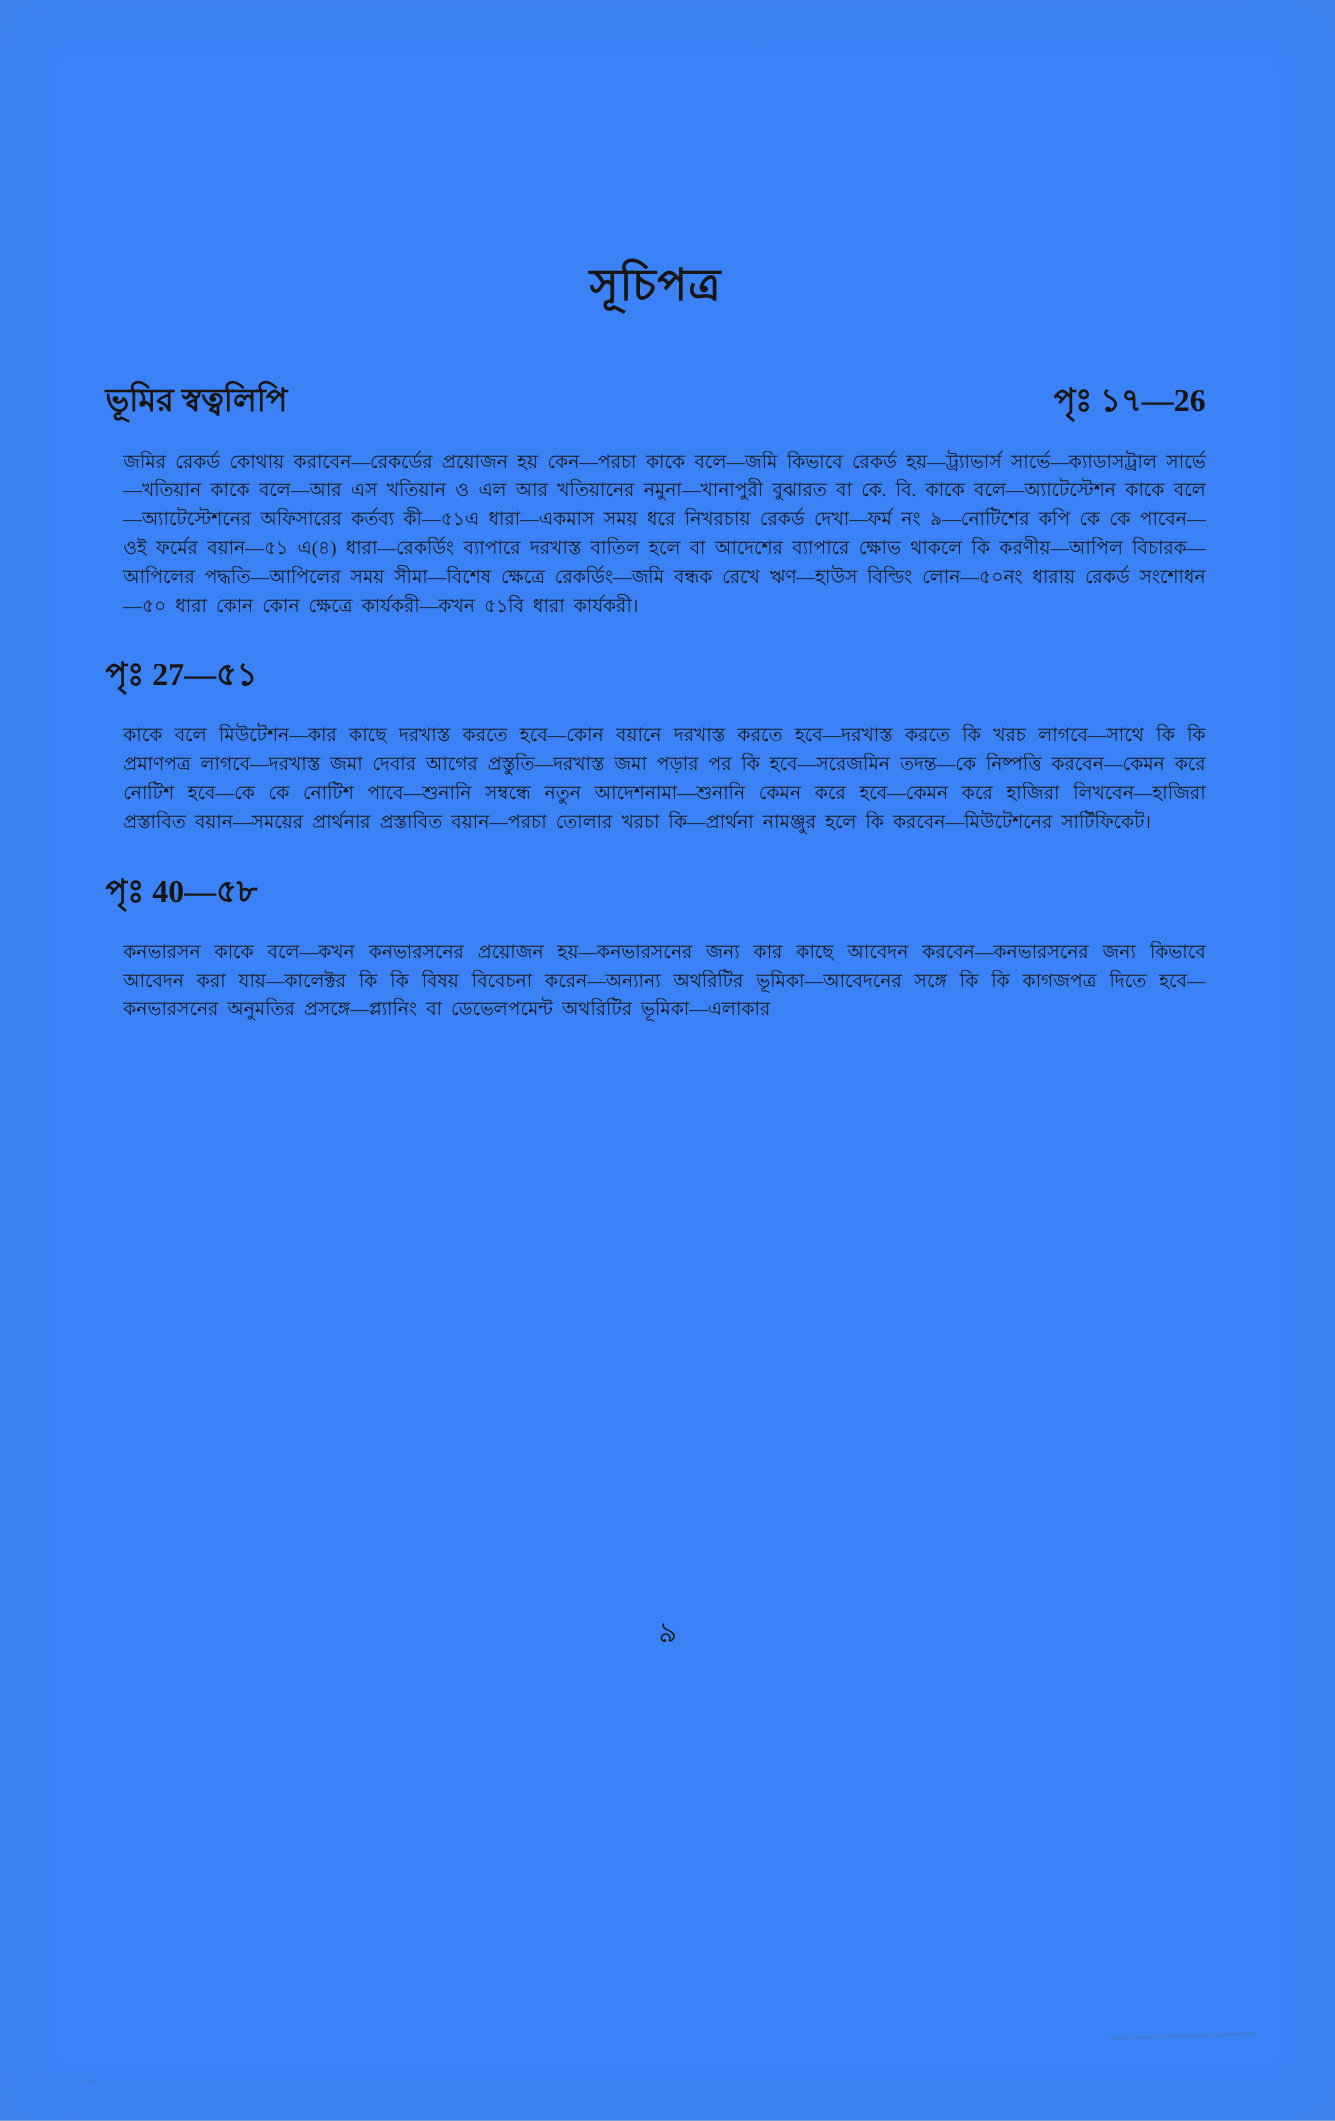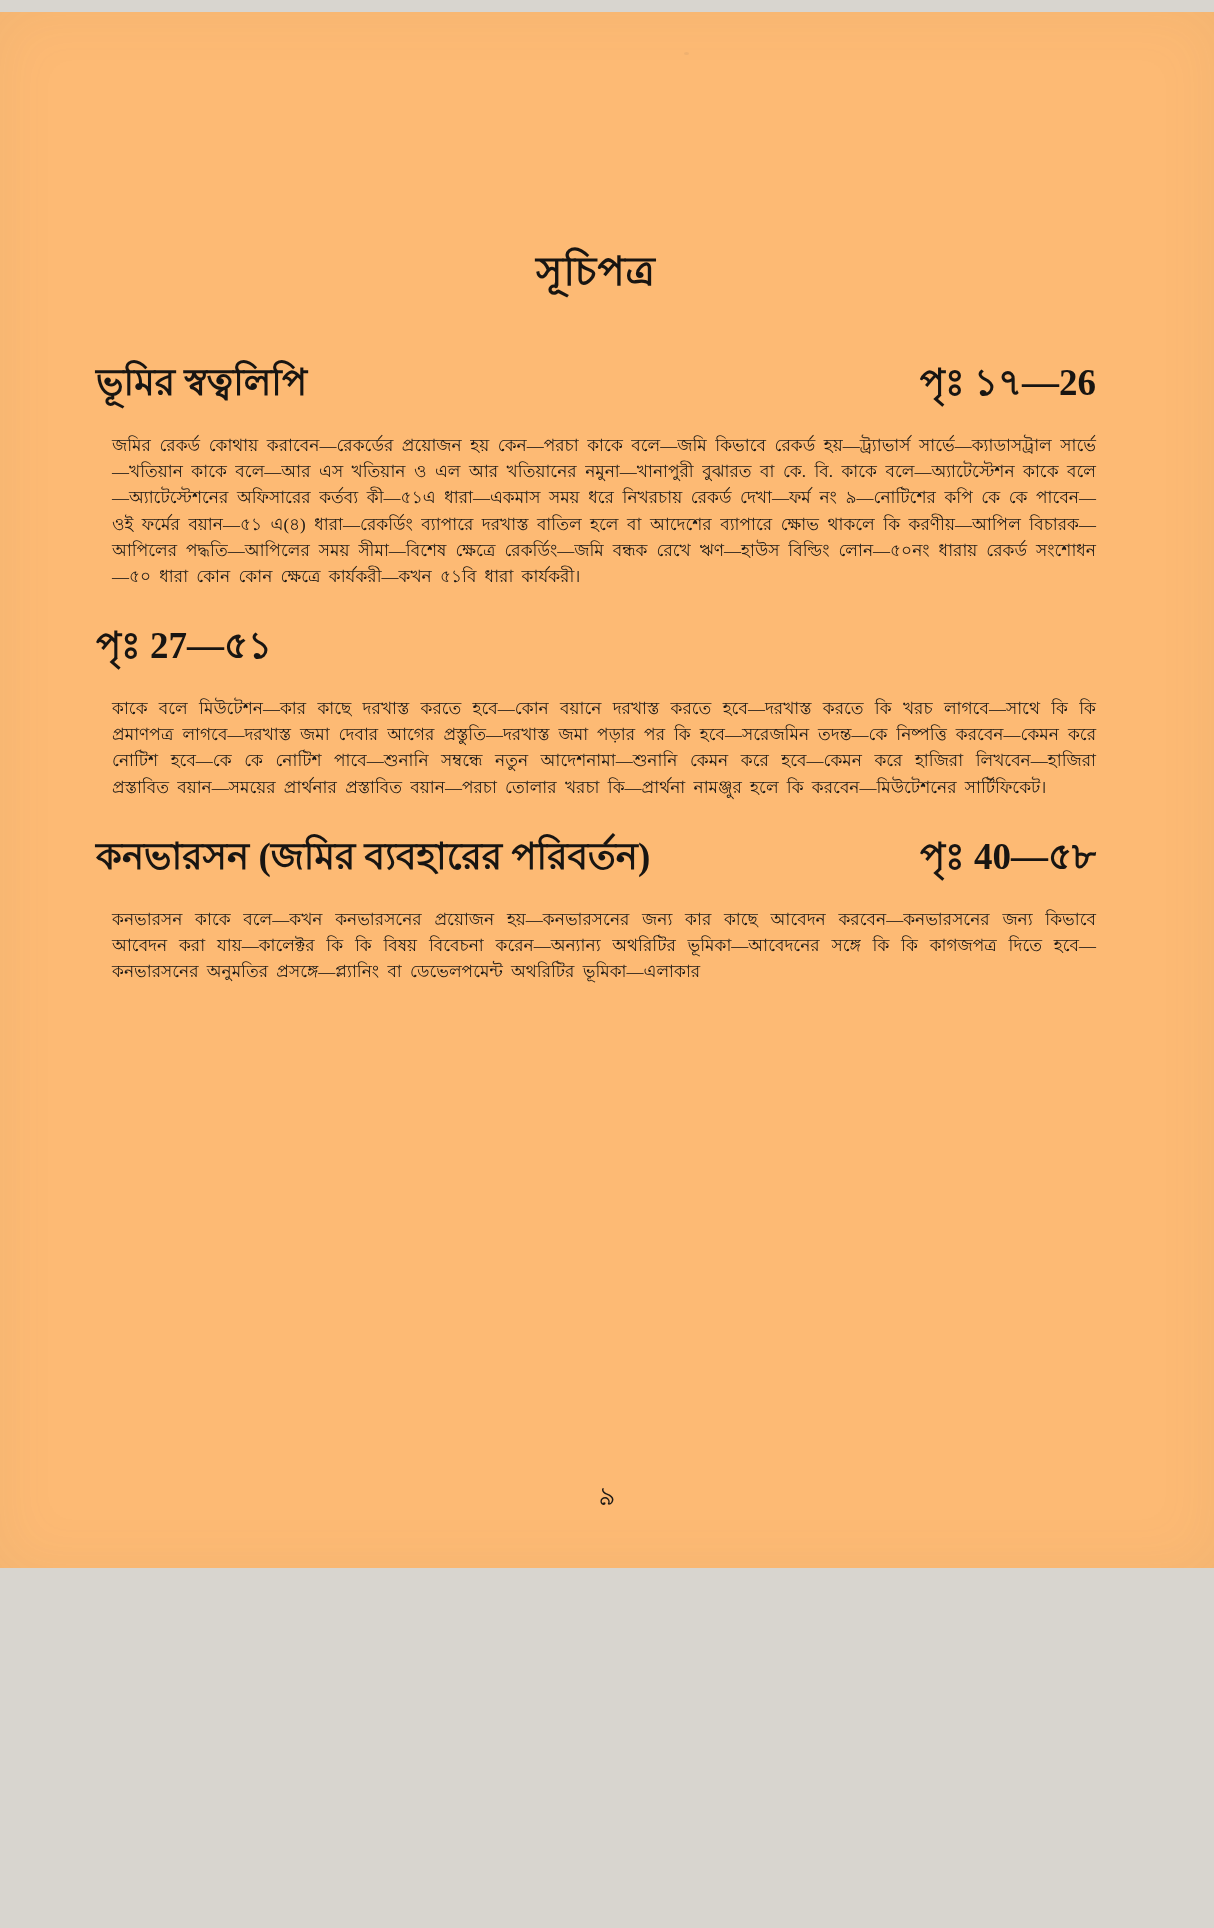--- a/index.html
+++ b/index.html
@@ -3,23 +3,23 @@
 <meta charset="utf-8">
 <style>
   html, body {
     margin: 0;
     padding: 0;
     background: #d8d5cf;
   }
   .scan-page {
     position: relative;
     width: 1214px;
-    height: 1556px;
-    margin: 12px auto;
-    background: #fdba74;
+    height: 1928px;
+    margin: 0 auto;
+    background: #3b82f6;
     overflow: hidden;
     font-family: "Liberation Serif", "DejaVu Serif", serif;
     color: #181512;
     box-shadow: inset 0 0 60px rgba(120,110,95,0.08);
   }
   .content {
     padding: 228px 118px 0 96px;
   }
   .doc-title {
     text-align: center;
@@ -29,21 +29,21 @@
     letter-spacing: 1px;
   }
   .toc-section {
     margin-bottom: 26px;
   }
   .sec-head-row {
     display: flex;
     justify-content: space-between;
     align-items: baseline;
     font-weight: 700;
-    font-size: 37px;
+    font-size: 29px;
     margin-bottom: 12px;
   }
   .sec-heading { white-space: nowrap; }
   .sec-pages  { white-space: nowrap; font-weight: 700; }
   .sec-body {
     font-size: 17px;
     line-height: 1.54;
     text-align: justify;
     padding-left: 16px;
     word-spacing: 4px;
@@ -83,21 +83,20 @@
 
     <div class="toc-section">
       <div class="sec-head-row">
         <span class="sec-pages">পৃঃ 27—৫১</span>
       </div>
       <p class="sec-body">কাকে বলে মিউটেশন—কার কাছে দরখাস্ত করতে হবে—কোন বয়ানে দরখাস্ত করতে হবে—দরখাস্ত করতে কি খরচ লাগবে—সাথে কি কি প্রমাণপত্র লাগবে—দরখাস্ত জমা দেবার আগের প্রস্তুতি—দরখাস্ত জমা পড়ার পর কি হবে—সরেজমিন তদন্ত—কে নিষ্পত্তি করবেন—কেমন করে নোটিশ হবে—কে কে নোটিশ পাবে—শুনানি সম্বন্ধে নতুন আদেশনামা—শুনানি কেমন করে হবে—কেমন করে হাজিরা লিখবেন—হাজিরা প্রস্তাবিত বয়ান—সময়ের প্রার্থনার প্রস্তাবিত বয়ান—পরচা তোলার খরচা কি—প্রার্থনা নামঞ্জুর হলে কি করবেন—মিউটেশনের সার্টিফিকেট।</p>
     </div>
 
     <div class="toc-section">
       <div class="sec-head-row">
-        <span class="sec-heading">কনভারসন (জমির ব্যবহারের পরিবর্তন)</span>
         <span class="sec-pages">পৃঃ 40—৫৮</span>
       </div>
       <p class="sec-body">কনভারসন কাকে বলে—কখন কনভারসনের প্রয়োজন হয়—কনভারসনের জন্য কার কাছে আবেদন করবেন—কনভারসনের জন্য কিভাবে আবেদন করা যায়—কালেক্টর কি কি বিষয় বিবেচনা করেন—অন্যান্য অথরিটির ভূমিকা—আবেদনের সঙ্গে কি কি কাগজপত্র দিতে হবে—কনভারসনের অনুমতির প্রসঙ্গে—প্ল্যানিং বা ডেভেলপমেন্ট অথরিটির ভূমিকা—এলাকার</p>
     </div>
 
   </div>
 
   <div class="page-number">৯</div>
 
   <div class="scan-artifact artifact-bottom-right"></div>

